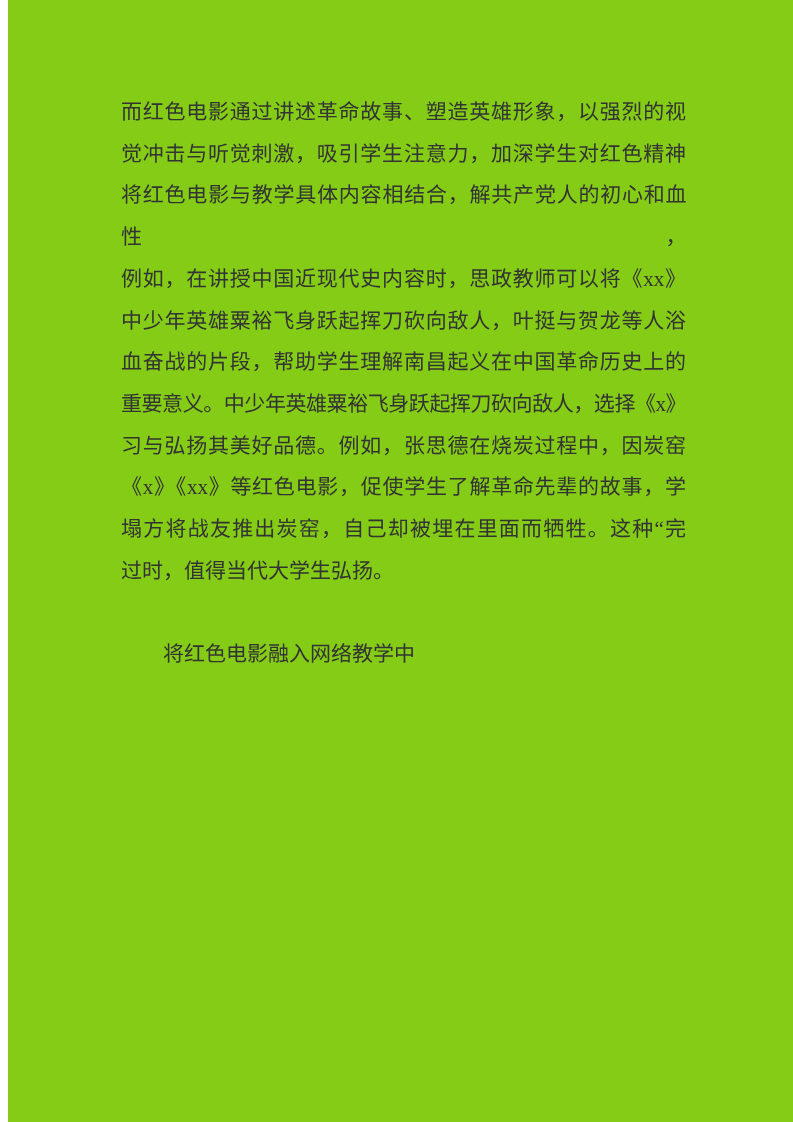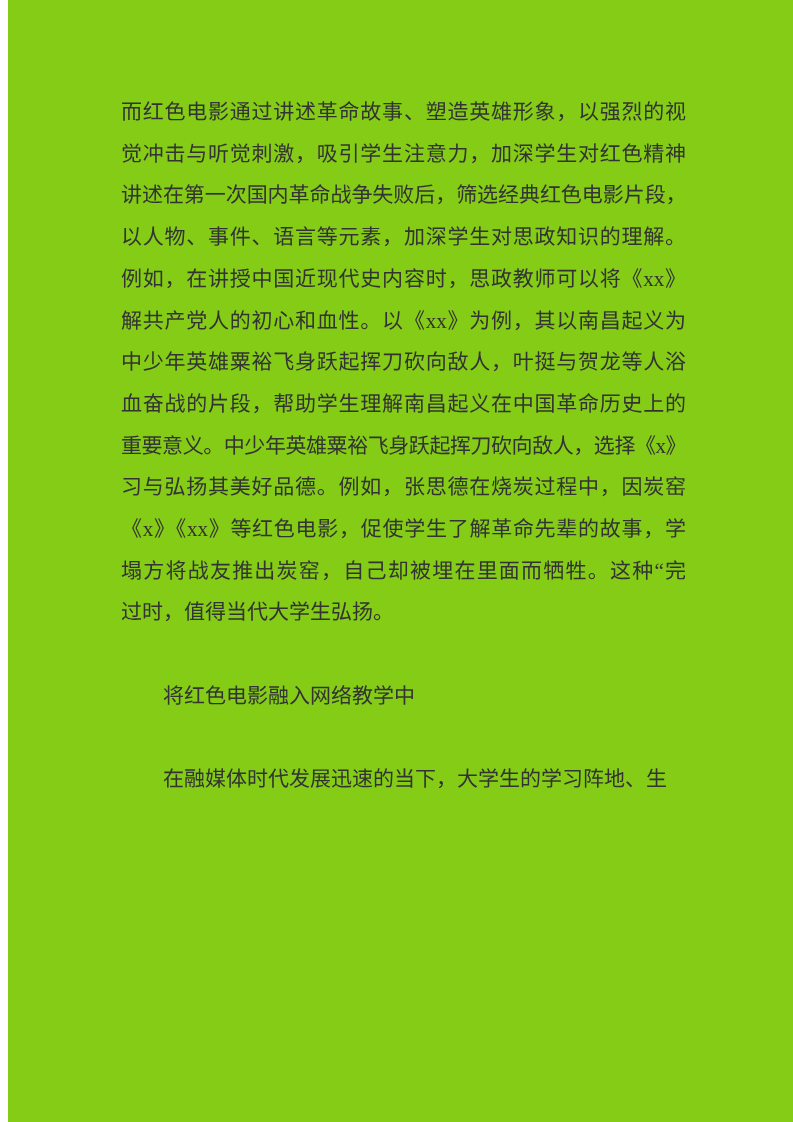--- a/index.html
+++ b/index.html
@@ -50,34 +50,31 @@
   .spacer { }
 </style>
 </head>
 <body>
 
 <div class="page">
   <div class="text-block">
 
     <div class="ln just">而红色电影通过讲述革命故事、塑造英雄形象，以强烈的视</div>
     <div class="ln just">觉冲击与听觉刺激，吸引学生注意力，加深学生对红色精神</div>
-    <div class="ln just tight">讲述在第一次国内革命战争失败后，筛选经典红色电影片段，</div>
-    <div class="ln just">以人物、事件、语言等元素，加深学生对思政知识的理解。</div>
+    <div class="ln just tight">将红色电影与教学具体内容相结合，解共产党人的初心和血性，</div>
     <div class="ln just">例如，在讲授中国近现代史内容时，思政教师可以将《xx》</div>
-    <div class="ln just">解共产党人的初心和血性。以《xx》为例，其以南昌起义为</div>
     <div class="ln just">中少年英雄粟裕飞身跃起挥刀砍向敌人，叶挺与贺龙等人浴</div>
     <div class="ln just">血奋战的片段，帮助学生理解南昌起义在中国革命历史上的</div>
     <div class="ln just tight">重要意义。中少年英雄粟裕飞身跃起挥刀砍向敌人，选择《x》</div>
     <div class="ln just">习与弘扬其美好品德。例如，张思德在烧炭过程中，因炭窑</div>
     <div class="ln just">《x》《xx》等红色电影，促使学生了解革命先辈的故事，学</div>
     <div class="ln just">塌方将战友推出炭窑，自己却被埋在里面而牺牲。这种“完</div>
     <div class="ln left">过时，值得当代大学生弘扬。</div>
 
     <div class="ln spacer"></div>
 
     <div class="ln indent">将红色电影融入网络教学中</div>
 
     <div class="ln spacer"></div>
 
-    <div class="ln indent">在融媒体时代发展迅速的当下，大学生的学习阵地、生</div>
 
   </div>
 </div>
 
 </body></html>

